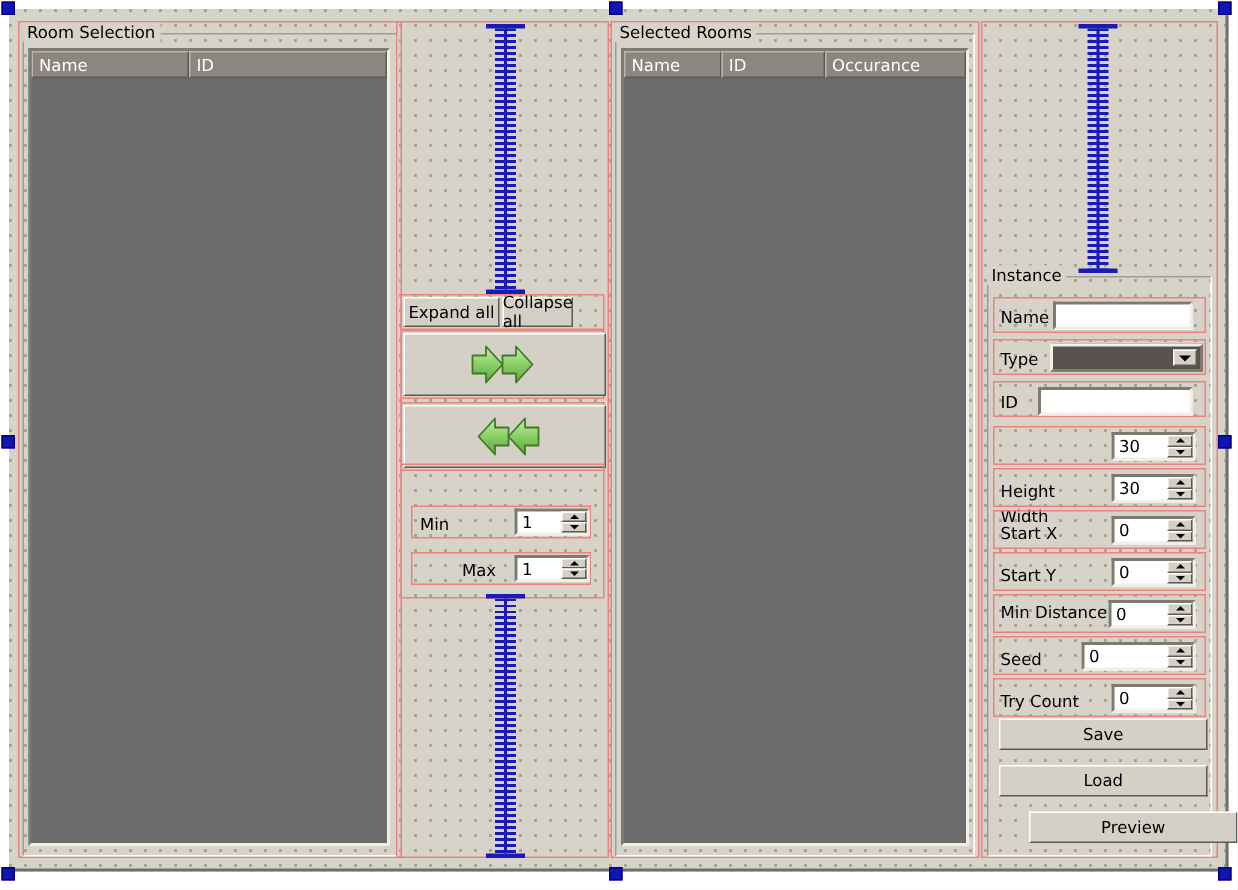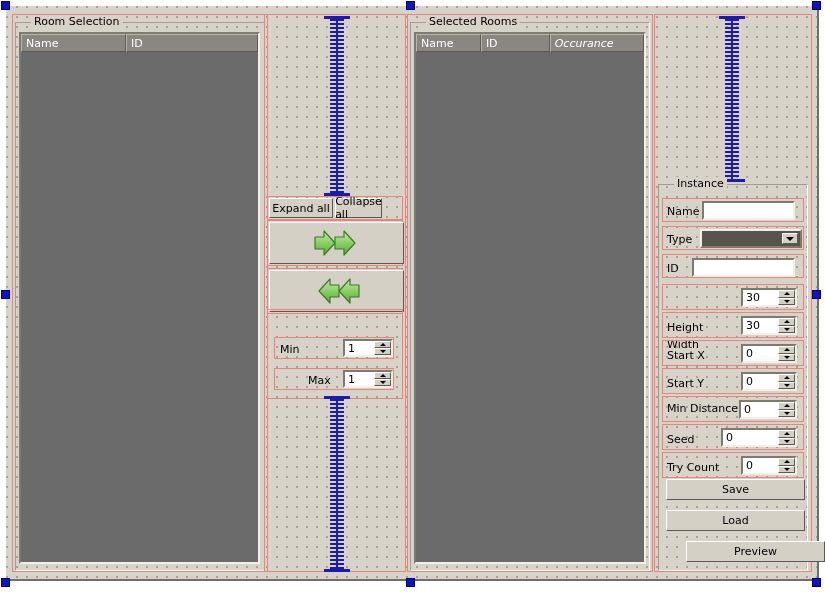--- a/index.html
+++ b/index.html
@@ -67,21 +67,21 @@
     top: 7px;
     right: 0;
     bottom: 0;
     border: 1px solid #ffffff;
     border-top-color: #9d9d96;
     border-left-color: #9d9d96;
     box-sizing: border-box;
   }
   .group > .grp-title {
     position: absolute;
-    left: 16px;
+    left: 0;
     top: 0;
     padding: 0 3px;
     background: #d7d3c8;
     font-size: 11px;
     line-height: 13px;
     color: #000000;
     white-space: nowrap;
     z-index: 2;
   }
 
@@ -406,21 +406,21 @@
 
     <div class="group" style="left:404px; top:9px; width:240px; height:556px;">
       <div class="grp-frame"></div>
       <div class="grp-title">Selected Rooms</div>
     </div>
 
     <div class="listwidget" style="left:408px; top:26px; width:232px; height:532px;">
       <div class="lw-header">
         <div class="lw-col" style="width:66px;">Name</div>
         <div class="lw-col" style="width:70px;">ID</div>
-        <div class="lw-col" style="width:96px;font-style:italic;">Occurance</div>
+        <div class="lw-col" style="width:96px;">Occurance</div>
       </div>
       <div class="lw-body"></div>
     </div>
 
     <div class="layoutbox" style="left:648px; top:8px; width:158px; height:558px;"></div>
 
     <div class="spacer" style="left:713px; top:10px; width:26px; height:166px;">
       <div class="cap"></div>
       <div class="coil"></div>
       <div class="cap"></div>

